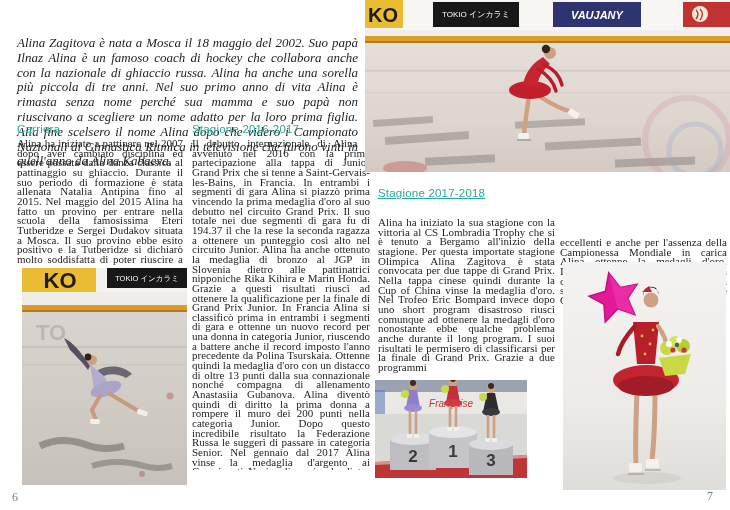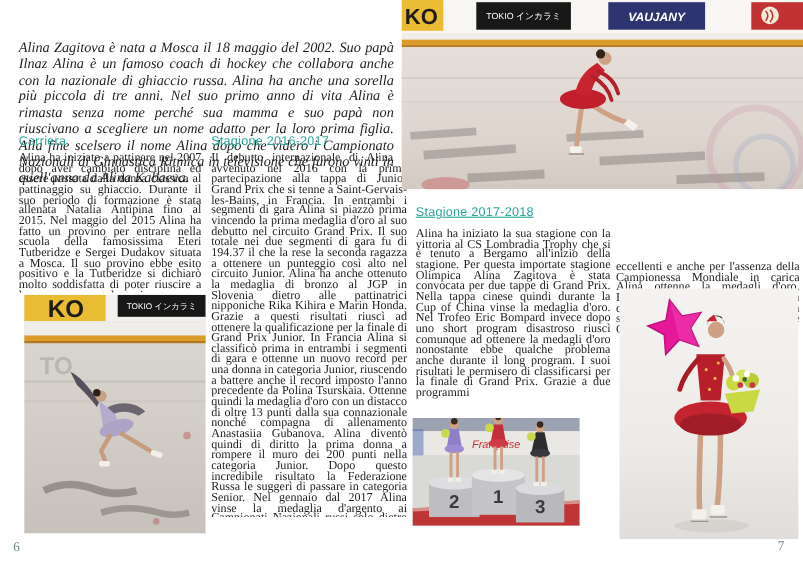--- a/index.html
+++ b/index.html
@@ -17,21 +17,21 @@
     color:#2aa79b;font-size:11.5px;letter-spacing:.2px;white-space:nowrap;
   }
   #h-carriera{left:17px;top:123px;}
   #h-s2016{left:192px;top:123px;}
   #h-s2017{left:378px;top:187px;text-decoration:underline;}
   .body-col{
     font-size:11px;line-height:9.65px;text-align:justify;overflow:hidden;
   }
   #col-carriera{left:17px;top:139px;width:166px;height:127px;}
   #col-s2016{left:192px;top:139px;width:178px;height:331px;}
-  #col-s2017a{left:378px;top:208px;width:177px;height:172px;font-family:Liberation Serif, serif;}
+  #col-s2017a{left:378px;top:218px;width:177px;height:172px;font-family:Liberation Serif, serif;}
   #col-s2017b{left:560px;top:190px;width:167px;height:72px;margin-top:48px;}
   .pagenum{
     font-size:12px;color:#6e8480;font-family:"Liberation Serif", serif;
   }
   #pn-left{left:12px;top:490px;}
   #pn-right{left:707px;top:489px;}
   .photo{display:block;}
   #photo-left{left:22px;top:268px;}
   #photo-top{left:365px;top:0px;}
   #photo-podium{left:375px;top:380px;}

